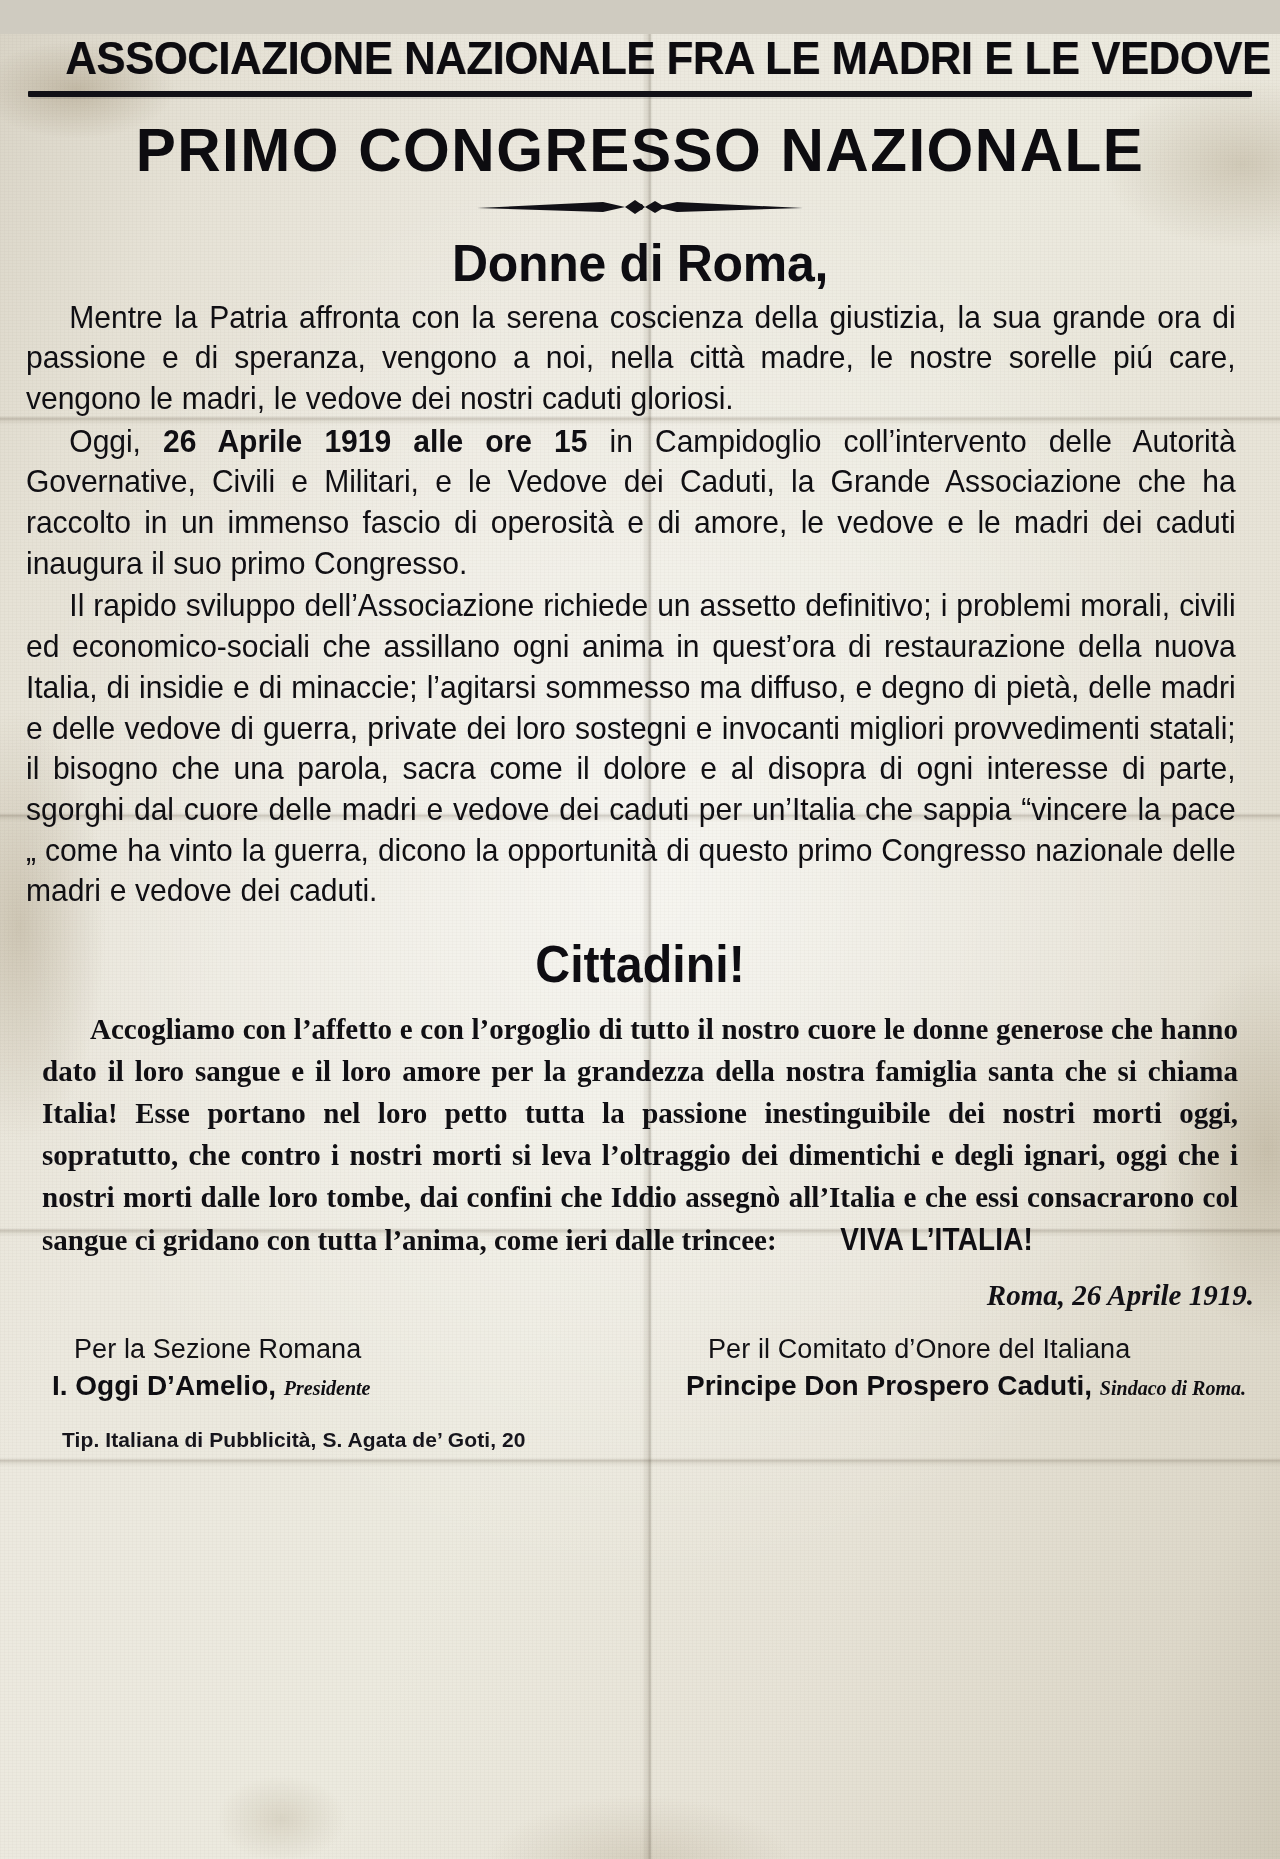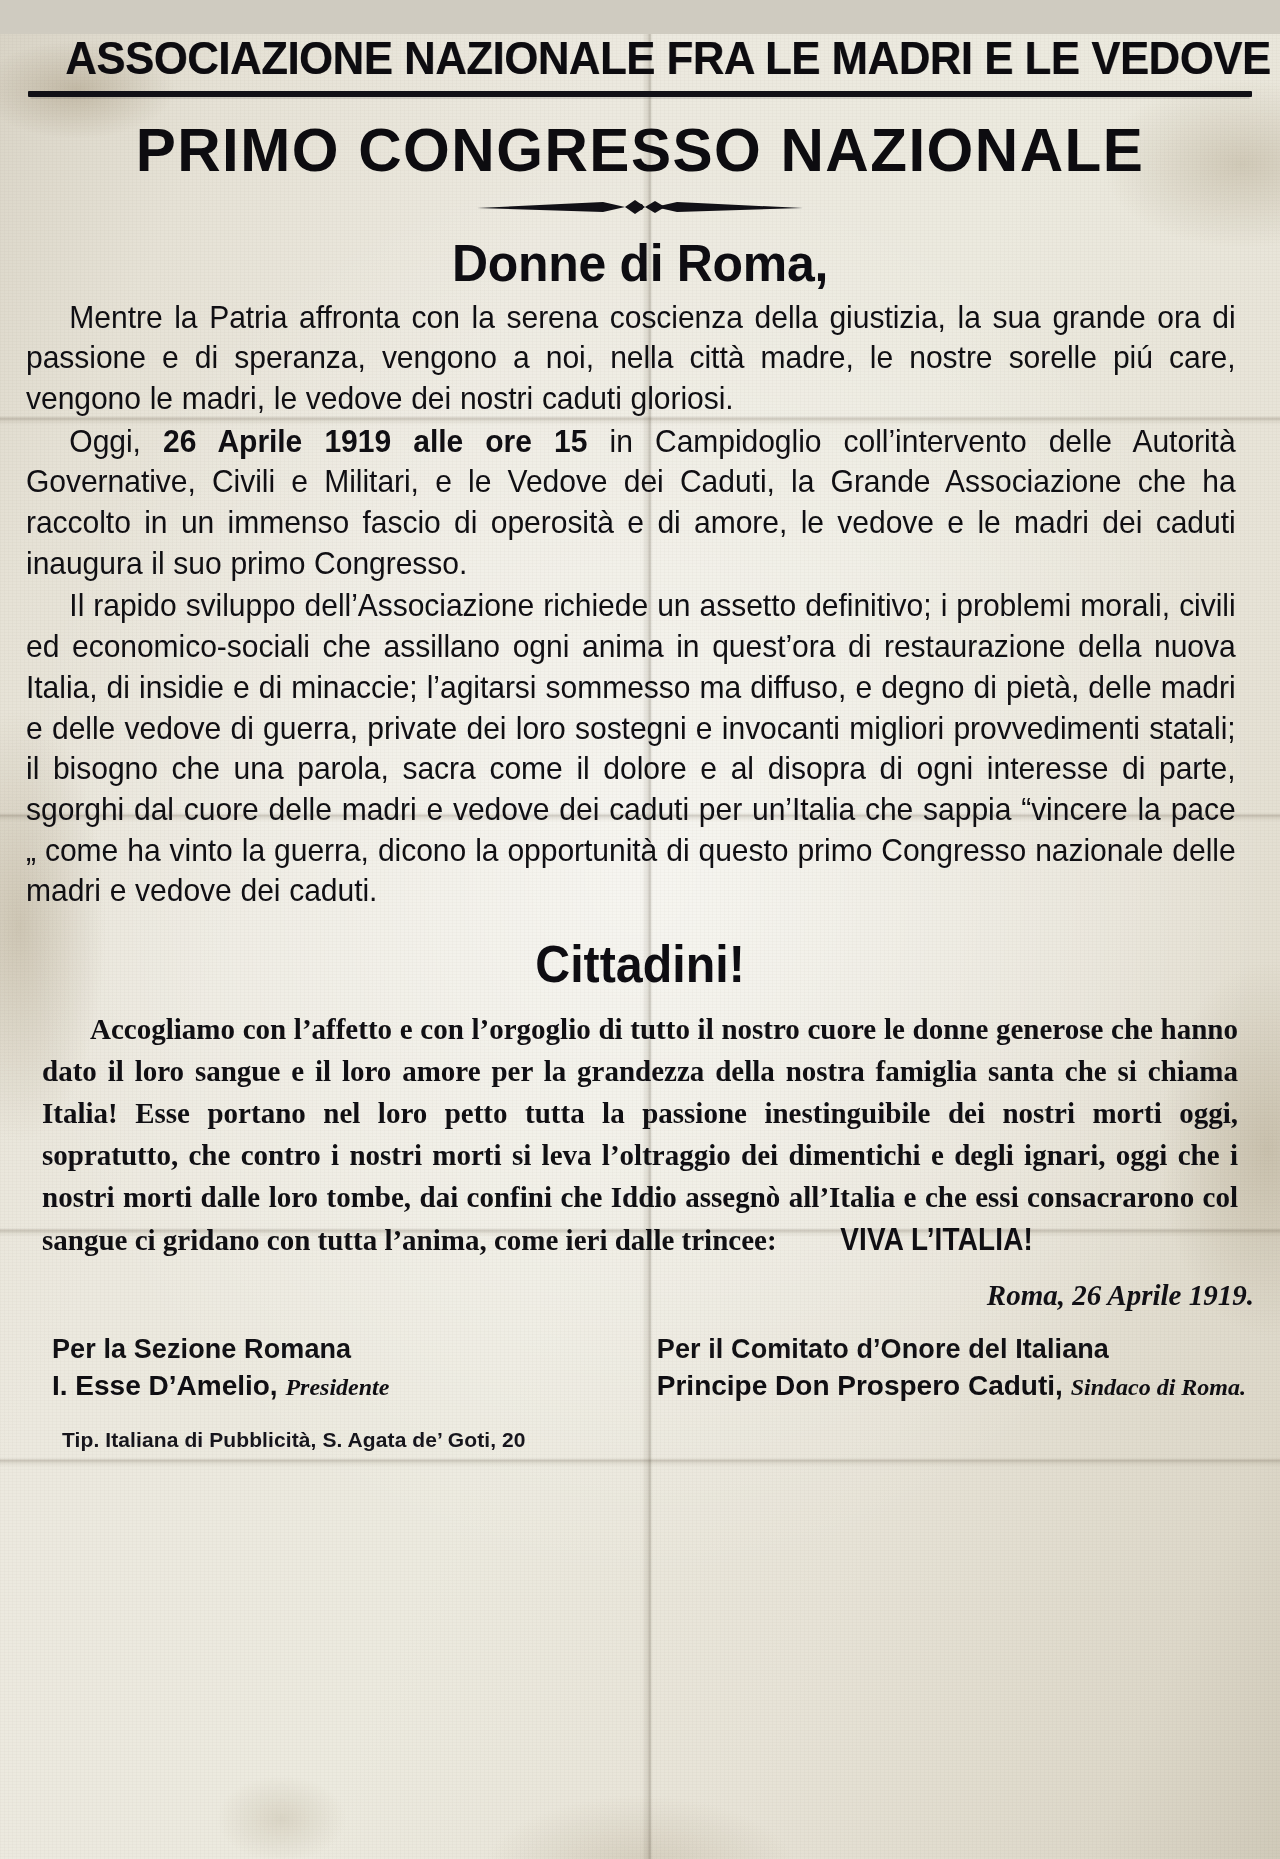--- a/index.html
+++ b/index.html
@@ -211,39 +211,40 @@
     justify-content: space-between;
     align-items: flex-start;
     margin: 22px 26px 0 52px;
     gap: 30px;
   }
   .sig-col { text-align: left; }
   .sig-col.right { text-align: left; padding-right: 8px; }
   .sig-role {
     font-family: "Liberation Sans Narrow", "Liberation Sans", sans-serif;
     font-size: 27px;
-    font-weight: 700;
+    font-weight: 400;
     color: #161519;
     letter-spacing: .1px;
     white-space: nowrap;
+    margin-left: 22px;
   }
   .sig-name {
     margin-top: 5px;
     font-family: "Liberation Sans Narrow", "Liberation Sans", sans-serif;
     font-size: 28px;
     color: #131216;
     white-space: nowrap;
     font-weight: 600;
   }
   .sig-name .strong { font-weight: 700; }
   .sig-name .ital {
     font-family: "Liberation Serif", "DejaVu Serif", serif;
     font-style: italic;
     font-weight: 600;
-    font-size: 24px;
+    font-size: 20px;
   }
 
   .printer {
     margin: 26px 0 0 62px;
     font-family: "Liberation Sans Narrow", "Liberation Sans", sans-serif;
     font-size: 21px;
     font-weight: 600;
     color: #1a1920;
     letter-spacing: .1px;
   }
@@ -297,21 +298,21 @@
 
       <p class="serif"><span>Accogliamo con l’affetto e con l’orgoglio di tutto il nostro cuore le donne generose che hanno dato il loro sangue e il loro amore per la grandezza della nostra famiglia santa che si chiama Italia! Esse portano nel loro petto tutta la passione inestinguibile dei nostri morti oggi, sopratutto, che contro i nostri morti si leva l’oltraggio dei dimentichi e degli ignari, oggi che i nostri morti dalle loro tombe, dai confini che Iddio assegnò all’Italia e che essi consacrarono col sangue ci gridano con tutta l’anima, come ieri dalle trincee: </span><b class="viva">VIVA L’ITALIA!</b></p>
 
       <div class="dateline">Roma, 26 Aprile 1919.</div>
     </div>
 
     <div class="signatures">
 
       <div class="sig-col">
         <div class="sig-role">Per la Sezione Romana</div>
-        <div class="sig-name"><span class="strong">I. Esse D’Amelio,</span> <span class="ital">Presidente</span></div>
+        <div class="sig-name"><span class="strong">I. Oggi D’Amelio,</span> <span class="ital">Presidente</span></div>
       </div>
 
       <div class="sig-col right">
         <div class="sig-role">Per il Comitato d’Onore del Italiana</div>
         <div class="sig-name"><span>Principe Don </span><span class="strong">Prospero Caduti,</span> <span class="ital">Sindaco di Roma.</span></div>
       </div>
     </div>
 
     <div class="printer">Tip. Italiana di Pubblicità, S. Agata de’ Goti, 20</div>
 

